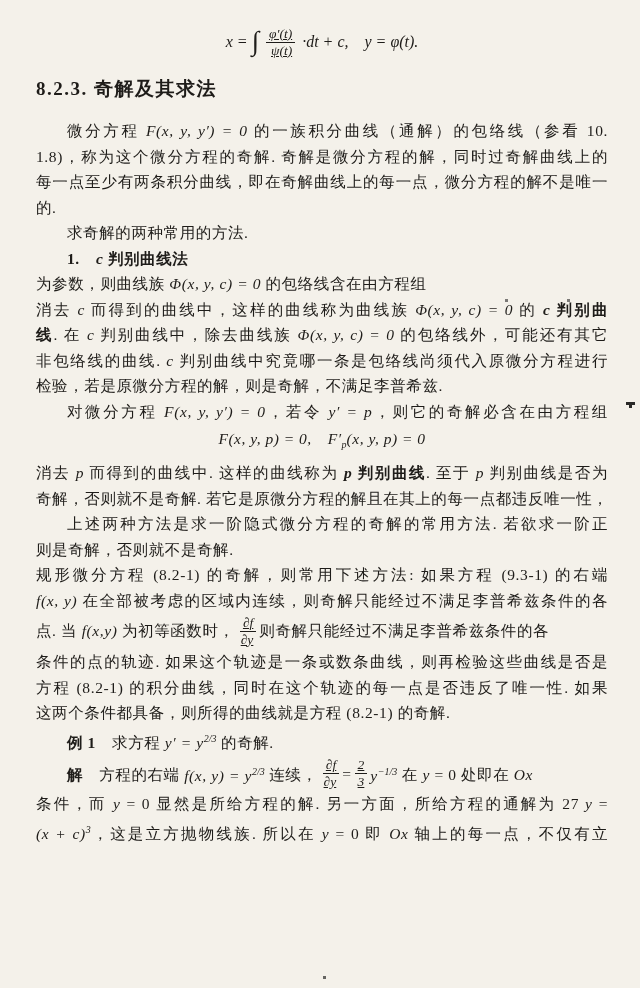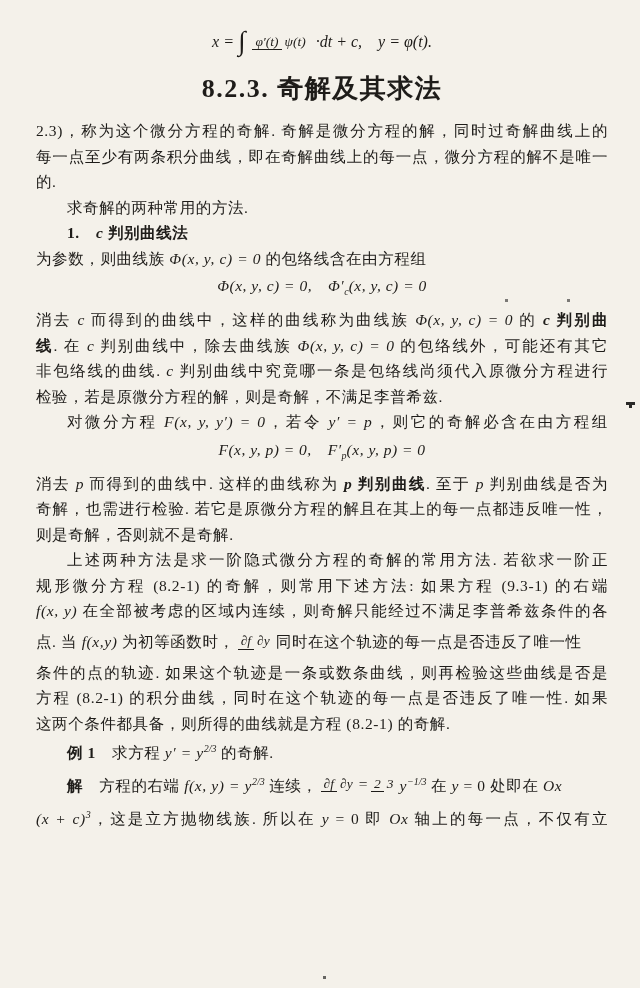--- a/index.html
+++ b/index.html
@@ -18,29 +18,29 @@
   .subh{font-weight:bold;}
   i{font-style:italic;}
   sup,sub{font-size:10px;letter-spacing:0;}
   .formula-top{
     text-align:center;font-style:italic;font-size:16px;
     margin:6px 0 10px 0;display:flex;justify-content:center;align-items:center;gap:4px;
     height:40px;
   }
   .int{font-size:27px;font-style:normal;transform:translateY(-1px);}
   .frac{
-    display:inline-flex;align-items:flex-start;
+    display:inline-flex;flex-direction:column;align-items:flex-end;
     vertical-align:middle;font-style:italic;font-size:13.5px;line-height:1.15;
-    margin:0 3px;letter-spacing:0;
+    margin:0 3px;letter-spacing:0;text-decoration:underline;
   }
   .frac .num{border-bottom:1.3px solid #1e1c19;padding:0 3px;}
   .frac .den{padding:0 3px;}
   h1.heading{
-    font-size:26px;font-weight:bold;letter-spacing:1.5px;
-    margin:14px 0 16px 0;line-height:26px;text-align:center;
+    font-size:19px;font-weight:bold;letter-spacing:1.5px;
+    margin:14px 0 16px 0;line-height:26px;
   }
   .disp{
     width:572px;text-align:center;font-style:italic;font-size:15.5px;
     line-height:30px;letter-spacing:.5px;
   }
   .fl{display:flex;align-items:center;height:36px;letter-spacing:.6px;}
   .fl > span{white-space:nowrap;}
   .pageno{
     position:absolute;top:988px;left:486px;
     font-size:14px;font-weight:bold;letter-spacing:3px;
@@ -62,55 +62,55 @@
     <span class="int">∫</span>
     <span class="frac">
       <span class="num">φ′(t)</span>
       <span class="den">ψ(t)</span>
     </span>
     <span>·dt + c,　y = φ(t).</span>
   </div>
 
   <h1 class="heading">8.2.3. 奇解及其求法</h1>
 
-  <div class="l jf">2.3)，称为这个微分方程的奇解. 奇解是微分方程的解，同时过奇解曲线上的</div>
+  <div class="l jf ind">微分方程 <i>F(x, y, y′) = 0</i> 的一族积分曲线（通解）的包络线（参看 10.</div>
+  <div class="l jf">1.8)，称为这个微分方程的奇解. 奇解是微分方程的解，同时过奇解曲线上的</div>
   <div class="l jf">每一点至少有两条积分曲线，即在奇解曲线上的每一点，微分方程的解不是唯一</div>
   <div class="l">的.</div>
 
   <div class="l ind">求奇解的两种常用的方法.</div>
   <div class="l ind subh">1.　<i>c</i> 判别曲线法</div>
 
   <div class="l">为参数，则曲线族 <i>Φ(x, y, c) = 0</i> 的包络线含在由方程组</div>
 
-  <div class="disp">Φ(x, y, c) = 0,　Φ′<sub>c</sub>(x, y, c) = 0</div>
 
   <div class="l jf">消去 <i>c</i> 而得到的曲线中，这样的曲线称为曲线族 <i>Φ(x, y, c) = 0</i> 的 <b><i>c</i> 判别曲</b></div>
   <div class="l jf"><b>线</b>. 在 <i>c</i> 判别曲线中，除去曲线族 <i>Φ(x, y, c) = 0</i> 的包络线外，可能还有其它</div>
   <div class="l jf">非包络线的曲线. <i>c</i> 判别曲线中究竟哪一条是包络线尚须代入原微分方程进行</div>
   <div class="l">检验，若是原微分方程的解，则是奇解，不满足李普希兹.</div>
 
   <div class="l jf ind">对微分方程 <i>F(x, y, y′) = 0</i>，若令 <i>y′ = p</i>，则它的奇解必含在由方程组</div>
 
   <div class="disp">F(x, y, p) = 0,　F′<sub>p</sub>(x, y, p) = 0</div>
 
   <div class="l jf">消去 <i>p</i> 而得到的曲线中. 这样的曲线称为 <b><i>p</i> 判别曲线</b>. 至于 <i>p</i> 判别曲线是否为</div>
-  <div class="l jf">奇解，也需进行检验. 若它是原微分方程的解且在其上的每一点都违反唯一性，</div>
+  <div class="l jf">奇解，否则就不是奇解. 若它是原微分方程的解且在其上的每一点都违反唯一性，</div>
+  <div class="l jf ind">上述两种方法是求一阶隐式微分方程的奇解的常用方法. 若欲求一阶正</div>
+
   <div class="l">则是奇解，否则就不是奇解.</div>
-
-  <div class="l jf ind">上述两种方法是求一阶隐式微分方程的奇解的常用方法. 若欲求一阶正</div>
   <div class="l jf">规形微分方程 (8.2-1) 的奇解，则常用下述方法: 如果方程 (9.3-1) 的右端</div>
   <div class="l jf"><i>f(x, y)</i> 在全部被考虑的区域内连续，则奇解只能经过不满足李普希兹条件的各</div>
 
   <div class="l fl">
     <span>点. 当 <i>f(x,y)</i> 为初等函数时，</span>
     <span class="frac">
       <span class="num">∂f</span>
       <span class="den">∂y</span>
     </span>
-    <span> 同时在这个轨迹的每一点是否违反了唯一性</span>
+    <span> 则奇解只能经过不满足李普希兹条件的各</span>
   </div>
 
   <div class="l jf">条件的点的轨迹. 如果这个轨迹是一条或数条曲线，则再检验这些曲线是否是</div>
   <div class="l jf">方程 (8.2-1) 的积分曲线，同时在这个轨迹的每一点是否违反了唯一性. 如果</div>
   <div class="l">这两个条件都具备，则所得的曲线就是方程 (8.2-1) 的奇解.</div>
 
   <div class="l ind"><b>例 1</b>　求方程 <i>y′ = y<sup>2/3</sup></i> 的奇解.</div>
 
   <div class="l fl ind" style="text-indent:0;padding-left:2em;width:541px;">
     <span><b>解</b>　方程的右端 <i>f(x, y) = y<sup>2/3</sup></i> 连续，</span>
@@ -119,20 +119,21 @@
       <span class="den">∂y</span>
     </span>
     <span> = </span>
     <span class="frac">
       <span class="num">2</span>
       <span class="den">3</span>
     </span>
     <span> <i>y<sup>−1/3</sup></i> 在 <i>y</i> = 0 处即在 <i>Ox</i></span>
   </div>
 
+  <div class="l jf">条件，而 <i>y</i> = 0 显然是所给方程的解. 另一方面，所给方程的通解为 27 <i>y</i> =</div>
   <div class="l jf"><i>(x + c)<sup>3</sup></i>，这是立方抛物线族. 所以在 <i>y</i> = 0 即 <i>Ox</i> 轴上的每一点，不仅有立</div>
 
 </div>
 
 <div class="pageno">• 305 •</div>
 
 <div class="speck t1"></div>
 <div class="speck d1"></div>
 <div class="speck d2"></div>
 <div class="speck d3"></div>

